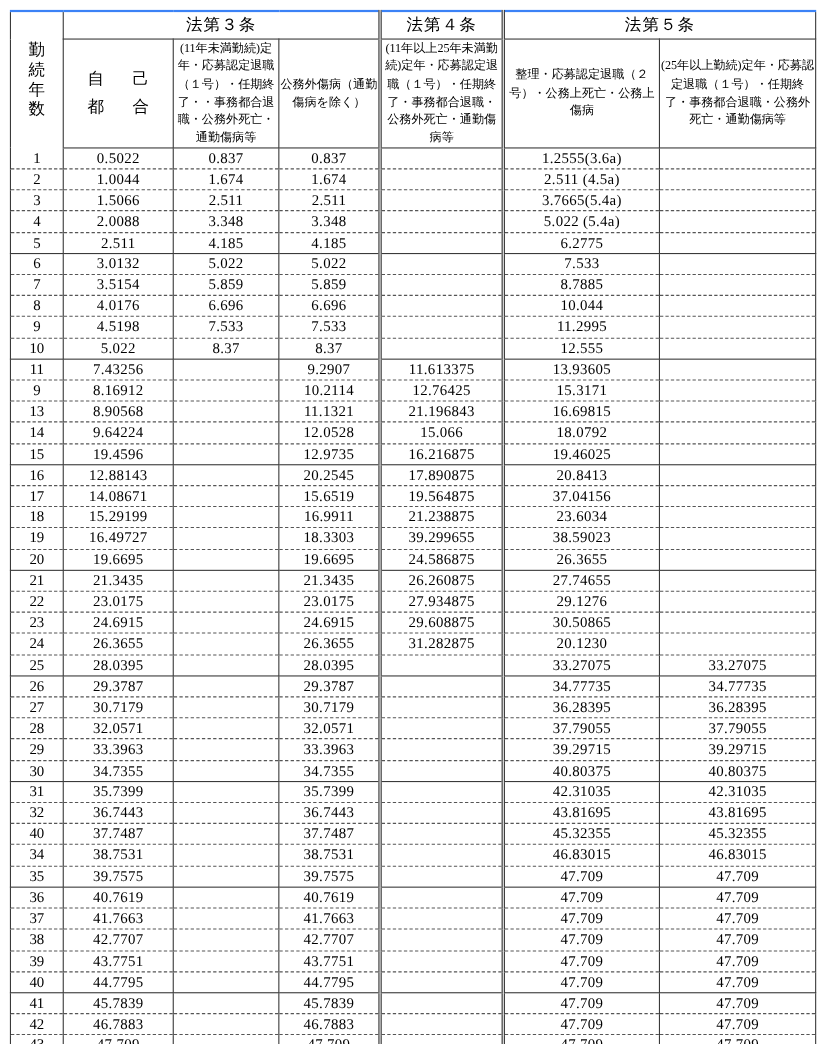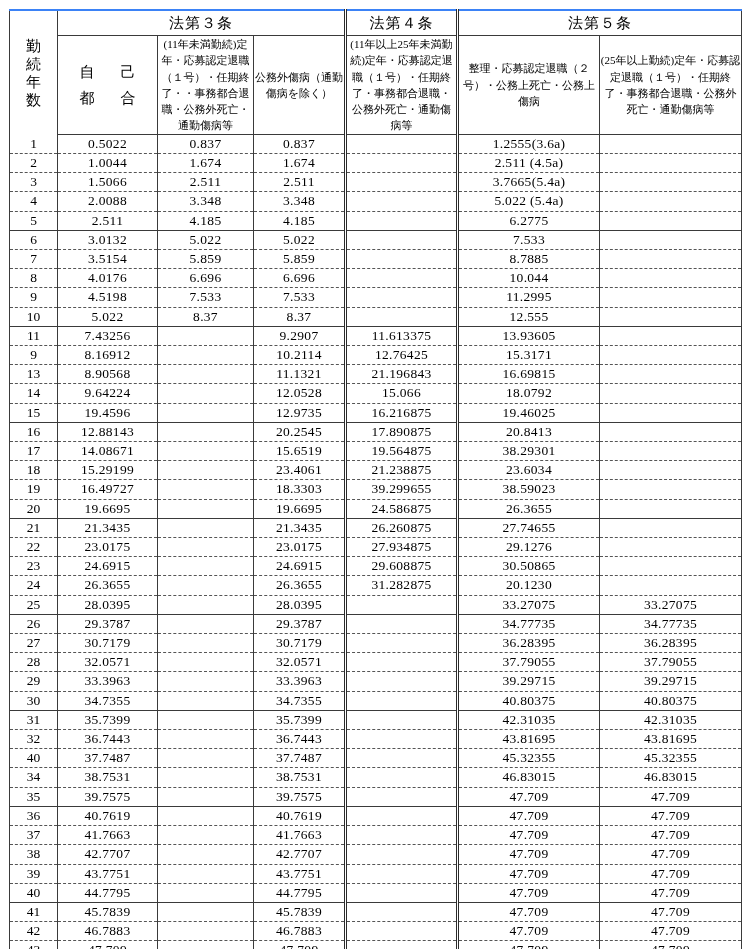--- a/index.html
+++ b/index.html
@@ -318,28 +318,28 @@
           <td class="num br-double bb-dash">17.890875</td>
           <td class="num br-solid bb-dash">20.8413</td>
           <td class="num br-solid bb-dash blank"></td>
         </tr>
         <tr>
           <td class="yr bl-solid br-solid bb-dash">17</td>
           <td class="num br-solid bb-dash">14.08671</td>
           <td class="num br-solid bb-dash blank"></td>
           <td class="num br-double bb-dash">15.6519</td>
           <td class="num br-double bb-dash">19.564875</td>
-          <td class="num br-solid bb-dash">38.29301</td>
+          <td class="num br-solid bb-dash">37.04156</td>
           <td class="num br-solid bb-dash blank"></td>
         </tr>
         <tr>
           <td class="yr bl-solid br-solid bb-dash">18</td>
           <td class="num br-solid bb-dash">15.29199</td>
           <td class="num br-solid bb-dash blank"></td>
-          <td class="num br-double bb-dash">23.4061</td>
+          <td class="num br-double bb-dash">16.9911</td>
           <td class="num br-double bb-dash">21.238875</td>
           <td class="num br-solid bb-dash">23.6034</td>
           <td class="num br-solid bb-dash blank"></td>
         </tr>
         <tr>
           <td class="yr bl-solid br-solid bb-dash">19</td>
           <td class="num br-solid bb-dash">16.49727</td>
           <td class="num br-solid bb-dash blank"></td>
           <td class="num br-double bb-dash">18.3303</td>
           <td class="num br-double bb-dash">39.299655</td>

